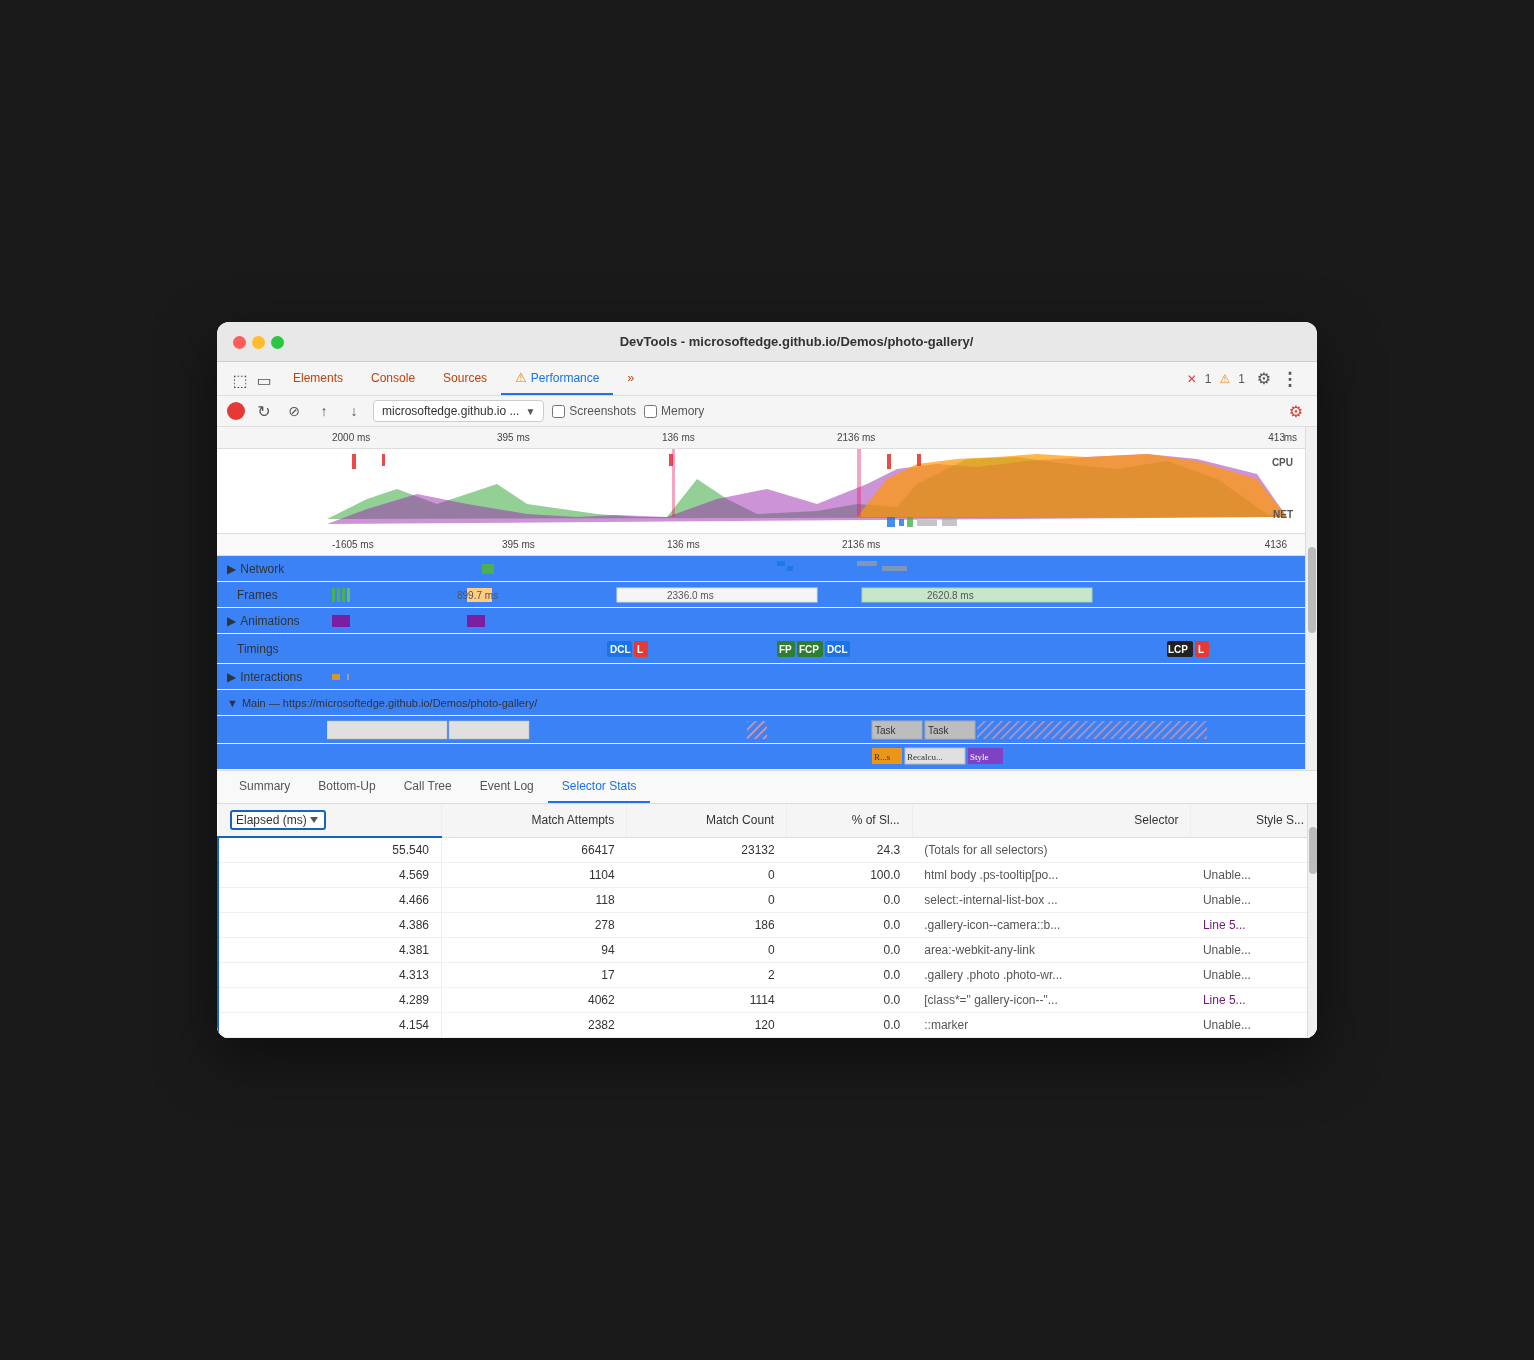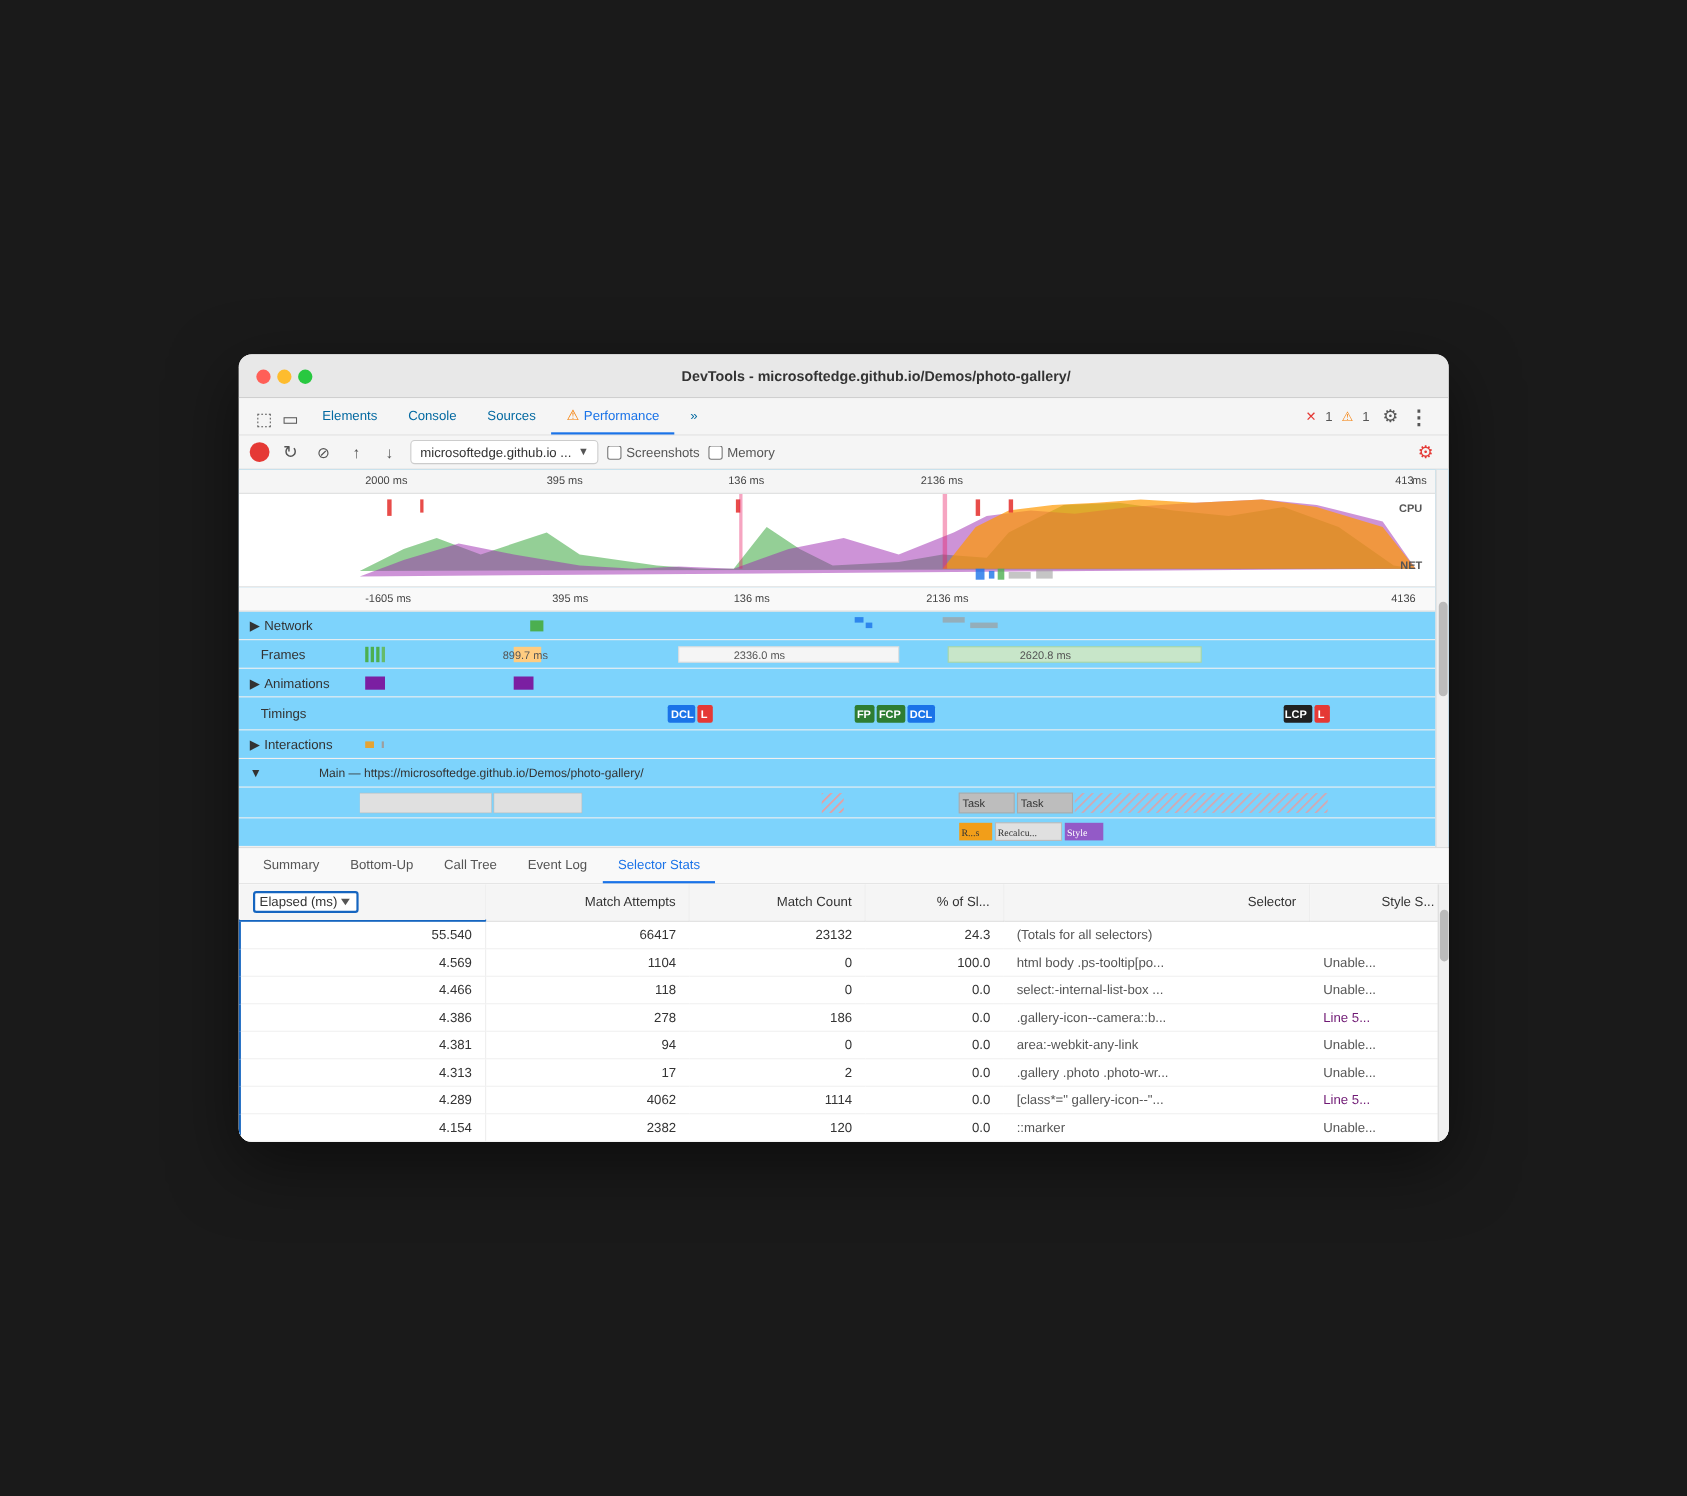--- a/index.html
+++ b/index.html
@@ -48,21 +48,21 @@
     .tab-bar {
       display: flex;
       align-items: center;
       padding: 0 8px;
       background: #f5f5f5;
       border-bottom: 1px solid #ddd;
     }
     .tab {
       padding: 8px 14px;
       font-size: 12px;
-      color: #0369a1;
+      color: #c2410c;
       cursor: pointer;
       border-bottom: 2px solid transparent;
       white-space: nowrap;
     }
     .tab.active {
       color: #1a73e8;
       border-bottom: 2px solid #1a73e8;
       font-weight: 500;
     }
     .toolbar2 {
@@ -290,21 +290,21 @@
     </div>
     <div class="checkbox-group">
       <input type="checkbox" style="">
       <span>Memory</span>
     </div>
     <div style="flex:1;"></div>
     <div class="icon-btn" style="font-size:16px;color:#e53935;">⚙</div>
   </div>
 
   <div class="timeline-section" style="position:relative;">
-    <div style="display:flex;position:relative;background:#7dd3fc;">
+    <div style="display:flex;position:relative;background:#3b82f6;">
 
       <div style="flex:1;overflow:hidden;">
 
         <div style="background:#f5f5f5;border-bottom:1px solid #ddd;position:relative;height:22px;padding-left:110px;display:flex;align-items:center;">
           <span style="position:absolute;left:115px;font-size:10px;color:#444;">2000 ms</span>
           <span style="position:absolute;left:280px;font-size:10px;color:#444;">395 ms</span>
           <span style="position:absolute;left:445px;font-size:10px;color:#444;">136 ms</span>
           <span style="position:absolute;left:620px;font-size:10px;color:#444;">2136 ms</span>
           <span style="position:absolute;right:20px;font-size:10px;color:#444;">413</span>
           <span style="position:absolute;right:8px;font-size:10px;color:#444;">ms</span>
@@ -459,21 +459,21 @@
             <svg width="100%" height="26">
               <rect x="5" y="10" width="8" height="6" fill="#ff9800" opacity="0.8"></rect>
               <rect x="20" y="10" width="2" height="6" fill="#9e9e9e"></rect>
             </svg>
           </div>
         </div>
 
         <div class="timeline-row" style="height:26px;">
           <div class="row-label" style="font-size:11px;width:auto;max-width:none;padding-right:4px;">
             <span>▼</span>
-            <span style="font-size:11px;margin-left:48px;">Main — https://microsoftedge.github.io/Demos/photo-gallery/</span>
+            <span style="font-size:11px;">Main — https://microsoftedge.github.io/Demos/photo-gallery/</span>
           </div>
         </div>
 
         <div class="timeline-row" style="height:28px;padding-left:0;">
           <div style="width:110px;flex-shrink:0;"></div>
           <div style="flex:1;position:relative;height:28px;">
             <svg width="100%" height="28">
 
               <defs>
                 <pattern id="hatch" patternUnits="userSpaceOnUse" width="6" height="6" patternTransform="rotate(45)">

